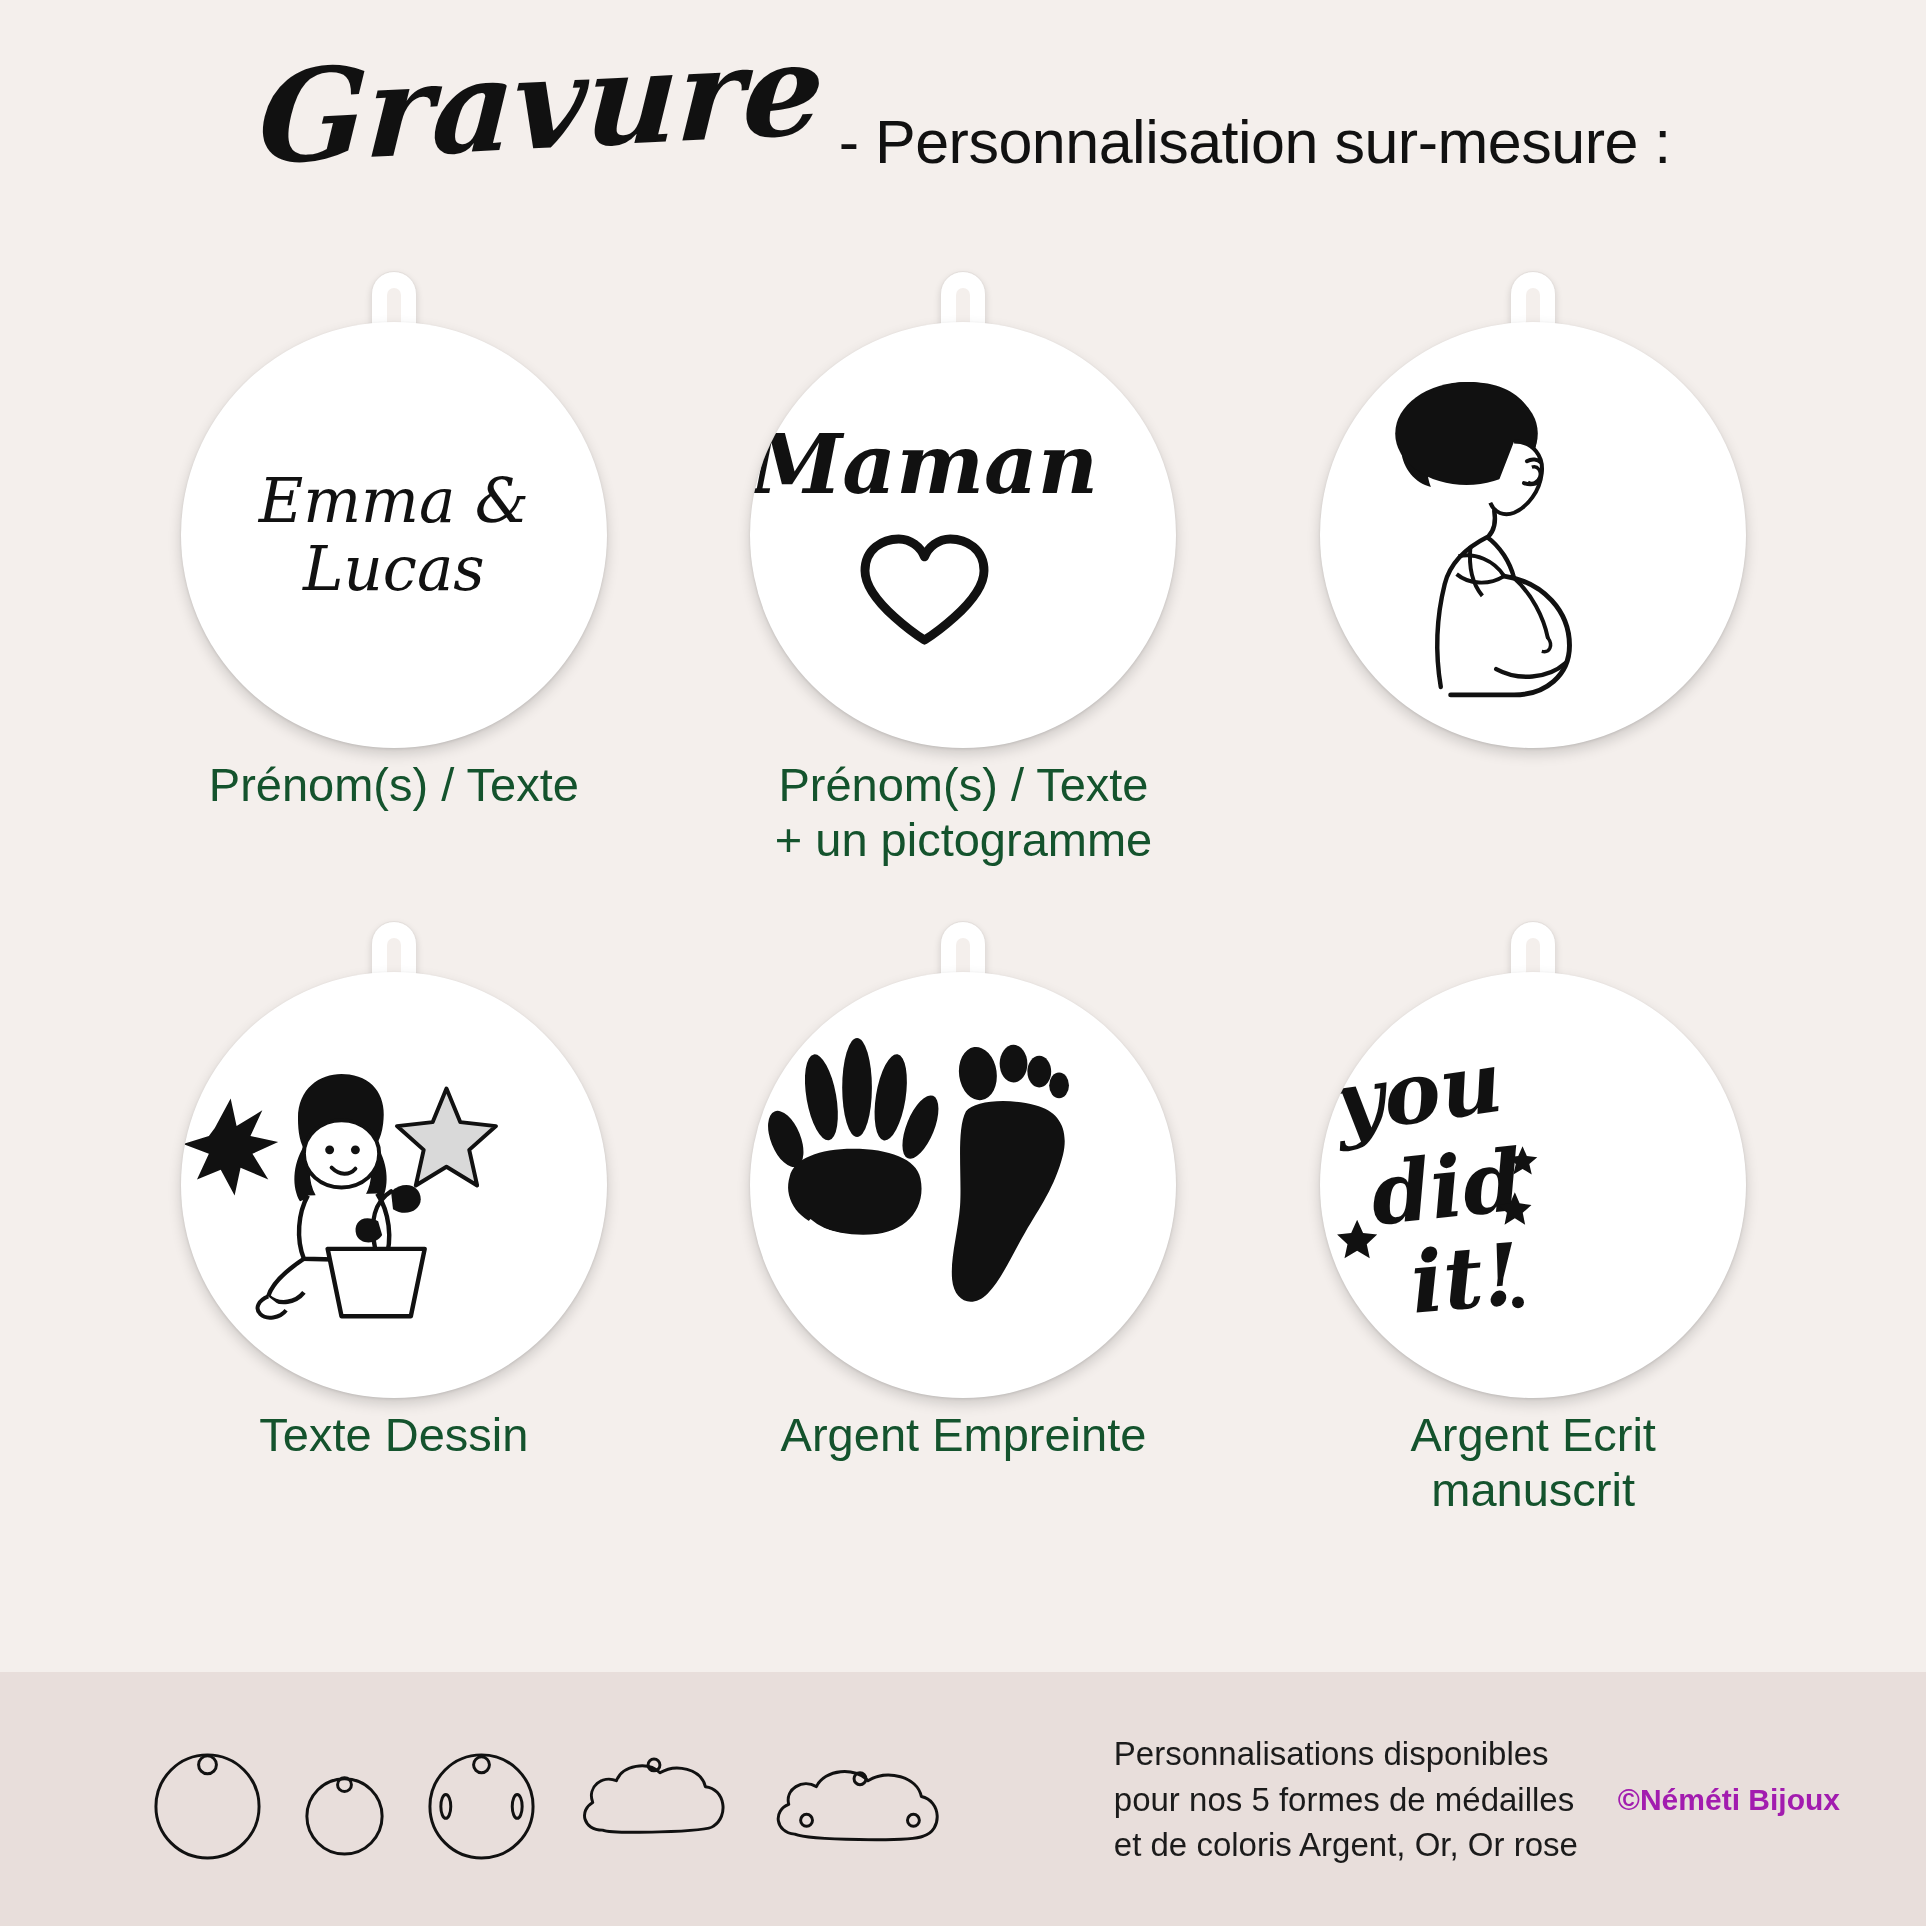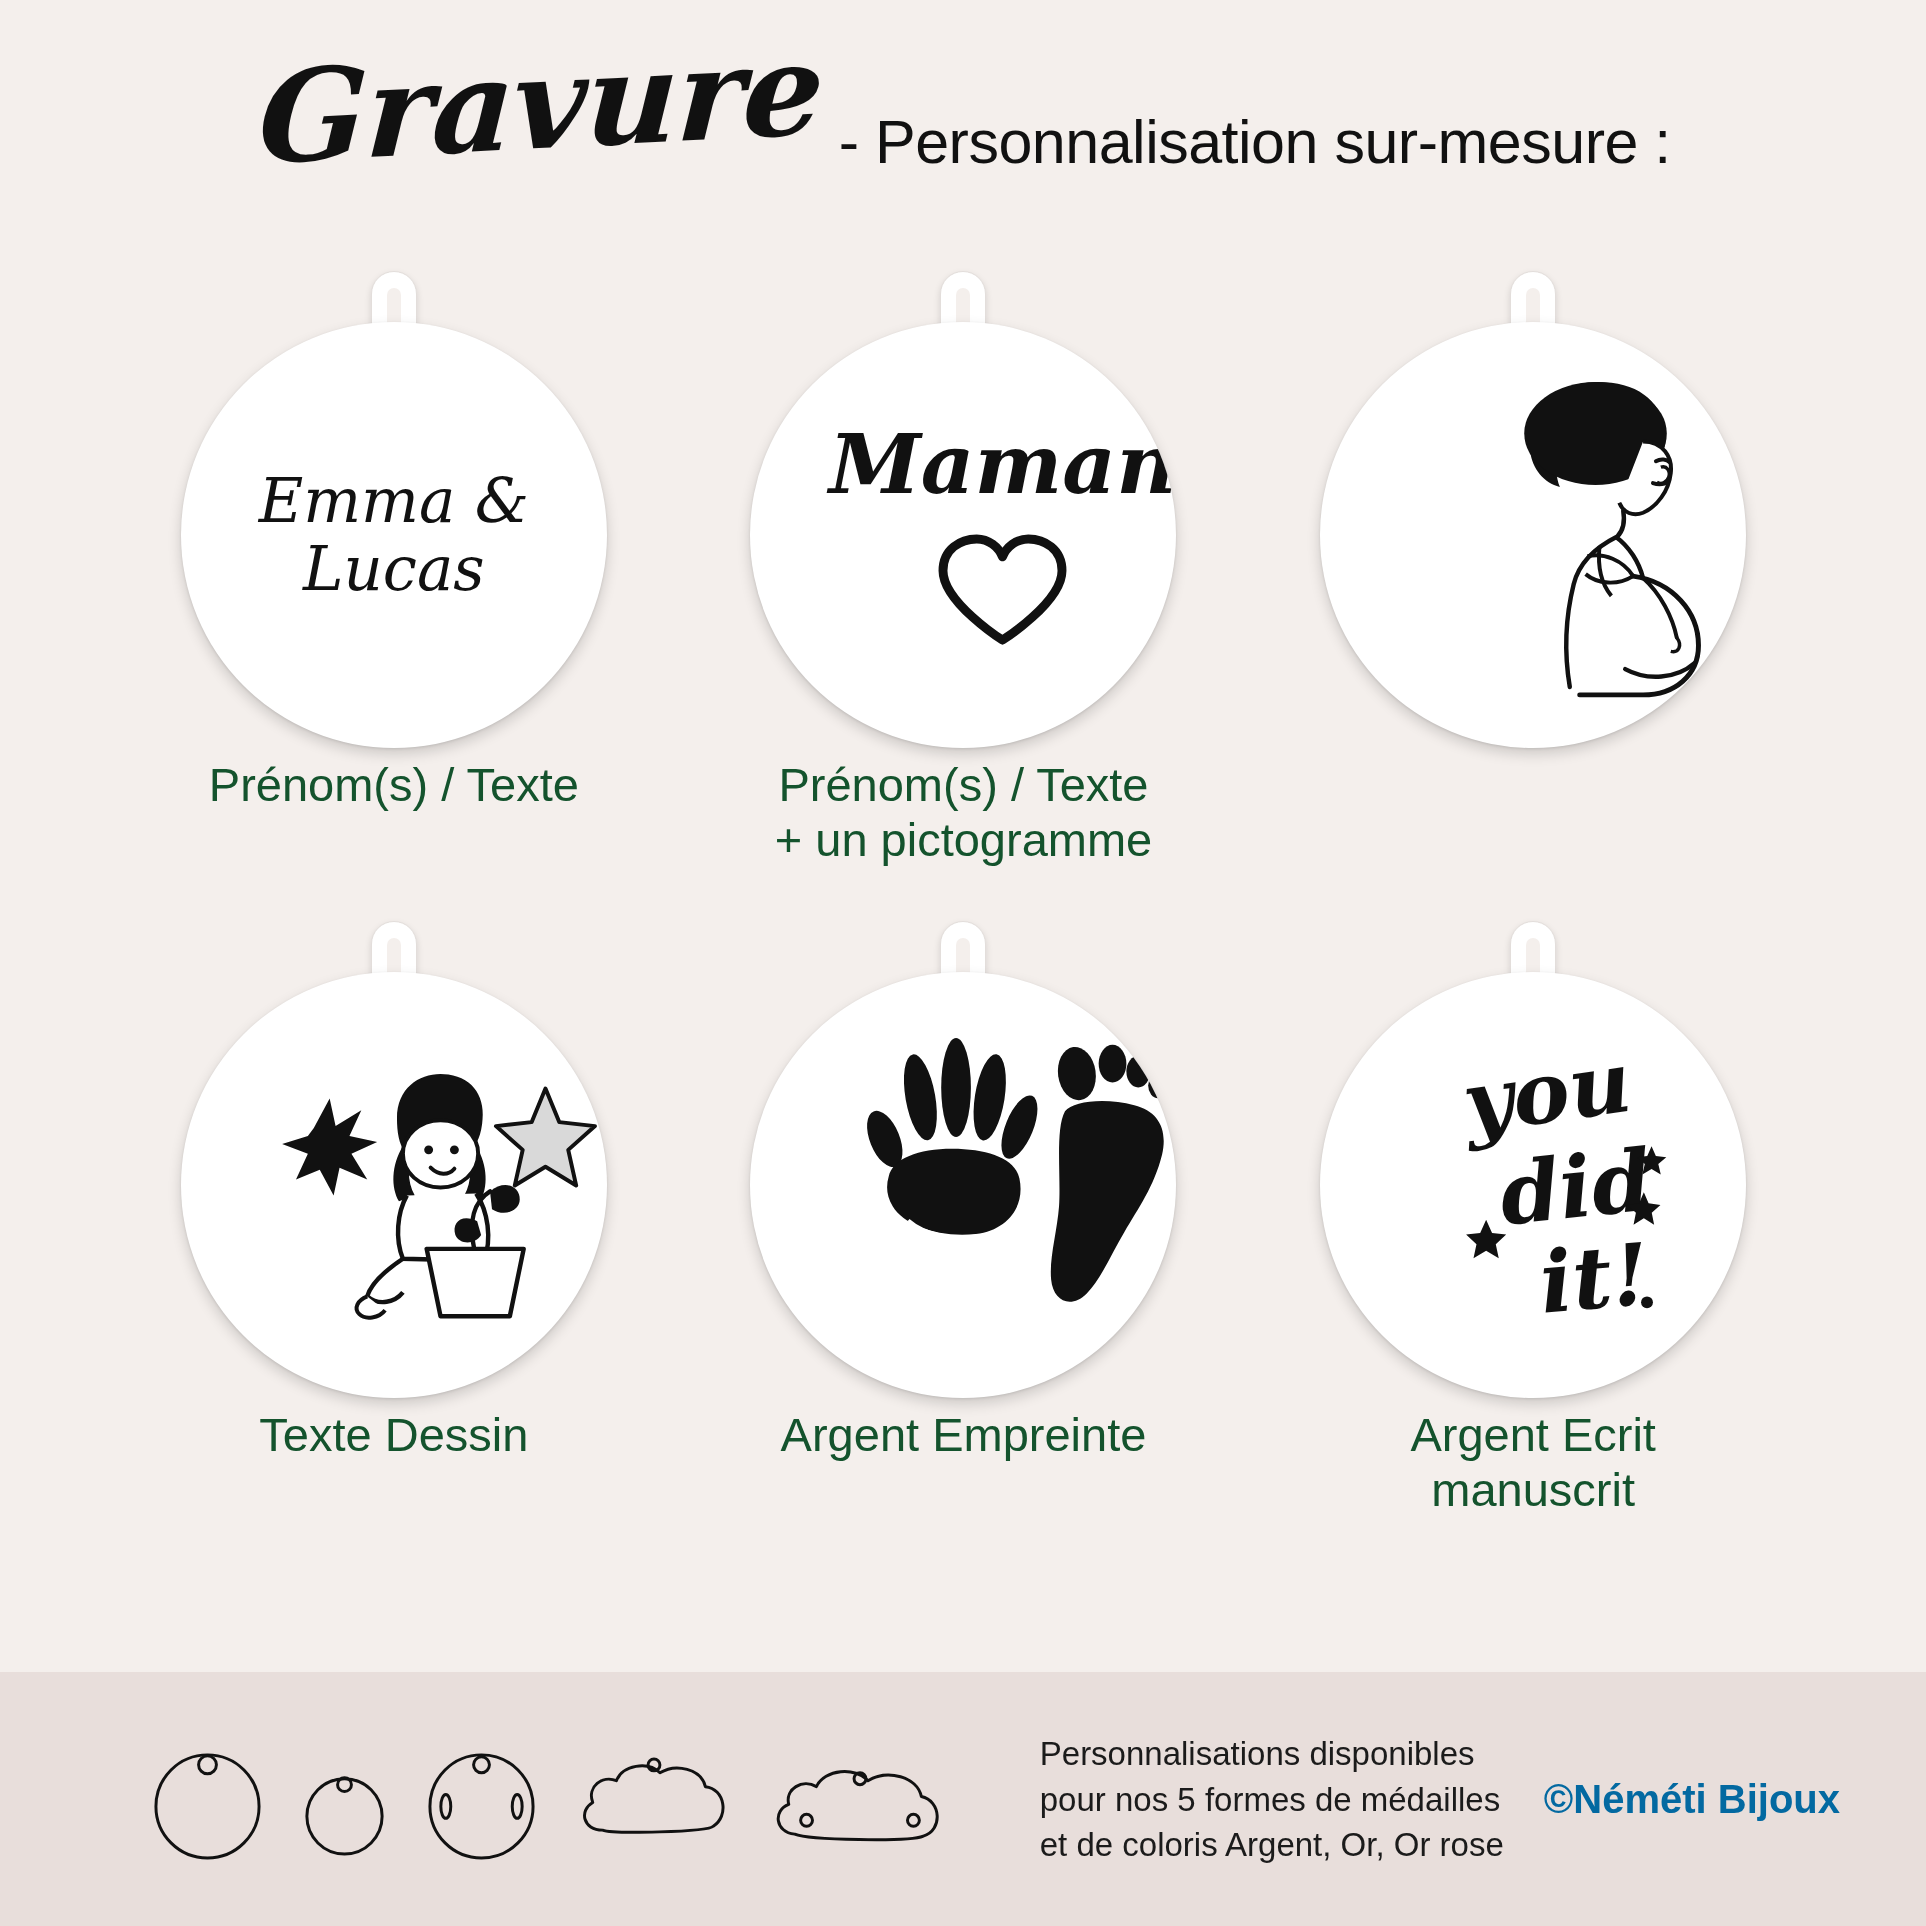--- a/index.html
+++ b/index.html
@@ -98,21 +98,21 @@
   .disc {
     position: relative;
     width: 426px;
     height: 426px;
     border-radius: 50%;
     background: #ffffff;
     box-shadow: 0 6px 14px rgba(0,0,0,0.16), 0 1px 3px rgba(0,0,0,0.10);
     z-index: 2;
     display: flex;
     align-items: center;
-    justify-content: flex-end;
+    justify-content: flex-start;
     overflow: hidden;
   }
   .disc svg { display: block; }
 
   .caption {
     margin-top: 10px;
     text-align: center;
     font-size: 47px;
     line-height: 1.16;
     color: #14532d;
@@ -150,23 +150,23 @@
   }
   .footer-text {
     margin-left: auto;
     font-size: 33px;
     line-height: 1.38;
     color: #1b1b1b;
     white-space: pre-line;
     margin-right: 40px;
   }
   .copyright {
-    font-size: 40px;
+    font-size: 30px;
     font-weight: 700;
-    color: #0369a1;
+    color: #a21caf;
     margin-right: 28px;
     white-space: nowrap;
   }
 </style>
 </head>
 <body>
 
 <div class="header">
   <div class="header-inner">
     <span class="script-title">Gravure</span>

